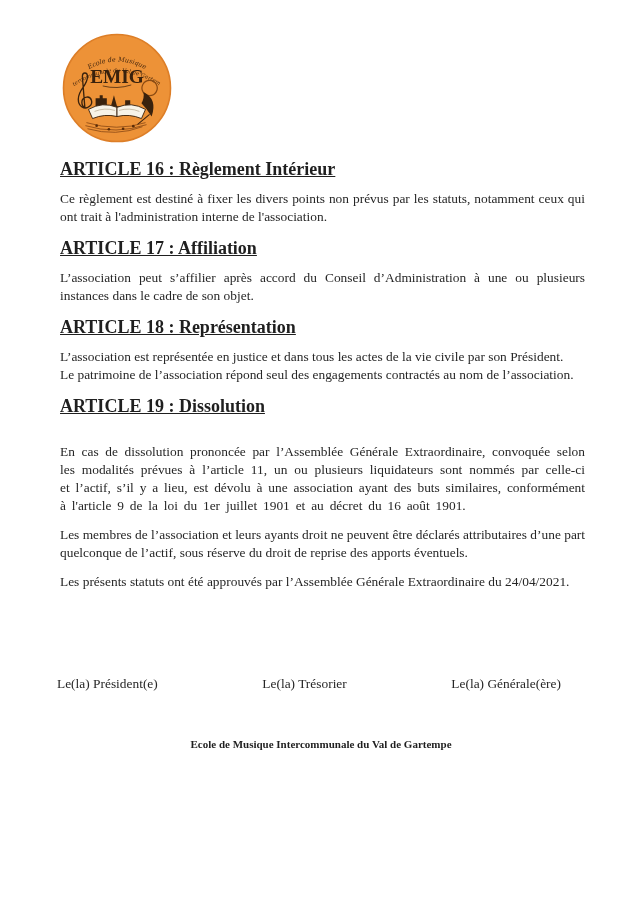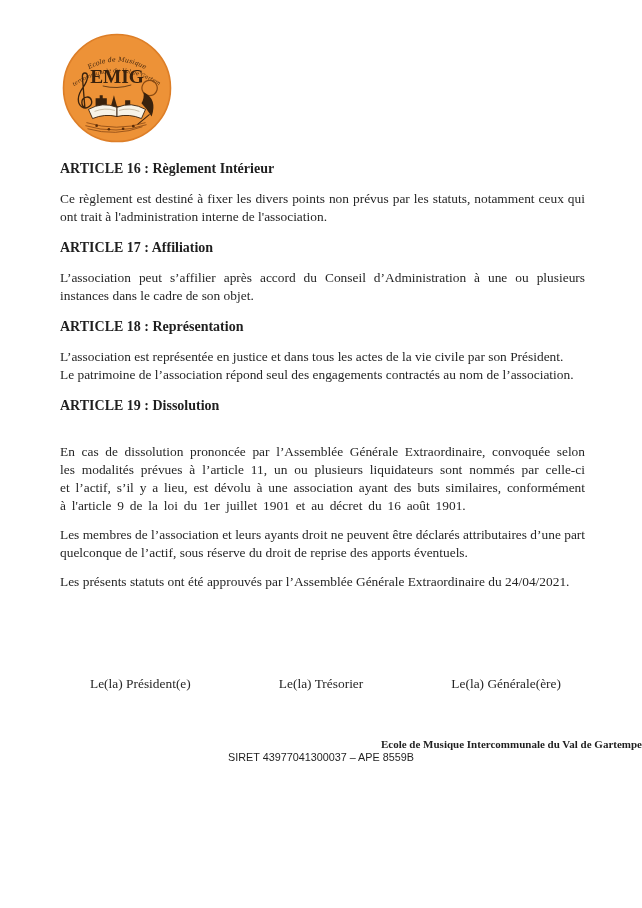--- a/index.html
+++ b/index.html
@@ -3,31 +3,31 @@
 <meta charset="utf-8">
 <style>
   html,body { margin:0; padding:0; background:#ffffff; }
   .page {
     position:relative; width:642px; height:908px; margin:0 auto;
     background:#ffffff; overflow:hidden;
     font-family:"Liberation Serif", serif; color:#262626;
   }
   .logo-wrap { margin:33px 0 17px 62px; width:110px; height:110px; }
   .content { padding:0 57px 0 60px; font-size:13.4px; line-height:18px; }
-  .content h2 { font-size:14px; font-weight:bold; margin:13px 0 12px; color:#1f1f1f; }
+  .content h2 { font-size:18px; font-weight:bold; margin:13px 0 12px; color:#1f1f1f;text-decoration:underline; }
   .content p { margin:0 0 11px 0; text-align:justify; white-space:pre-line; }
   .content p.loose { word-spacing:2.5px;margin-top:28px; }
   .approval { margin-top:26px; }
   .signatures {
     display:flex; justify-content:space-between;
-    padding:0 81px 0 90px; margin-top:84px;
+    padding:0 81px 0 57px; margin-top:84px;
     font-size:13.4px; line-height:18px;
   }
   .footer { margin-top:45px; text-align:center; line-height:13px; color:#1f1f1f; }
-  .footer .org  { font-family:"Liberation Serif", serif; font-weight:bold; font-size:11px;text-align:right; }
+  .footer .org  { font-family:"Liberation Serif", serif; font-weight:bold; font-size:11px; }
   .footer .sans { font-family:"Liberation Sans", sans-serif; font-size:10.8px; }
 </style>
 </head>
 <body>
 
 <div class="page">
 
   <div class="logo-wrap">
     <svg width="110" height="110" viewBox="0 0 108 108">
       <circle cx="54" cy="54" r="52.5" fill="#ED9237" stroke="#DD7E27" stroke-width="1.6"></circle>
@@ -87,16 +87,15 @@
   </div>
 
   <div class="signatures">
     <span>Le(la) Président(e)</span>
     <span>Le(la) Trésorier</span>
     <span>Le(la) Générale(ère)</span>
   </div>
 
   <div class="footer">
     <div class="org">Ecole de Musique Intercommunale du Val de Gartempe</div>
-    <div class="sans">SIRET 43977041300037 – APE 8559B</div>
   </div>
 
 </div>
 
 </body></html>

